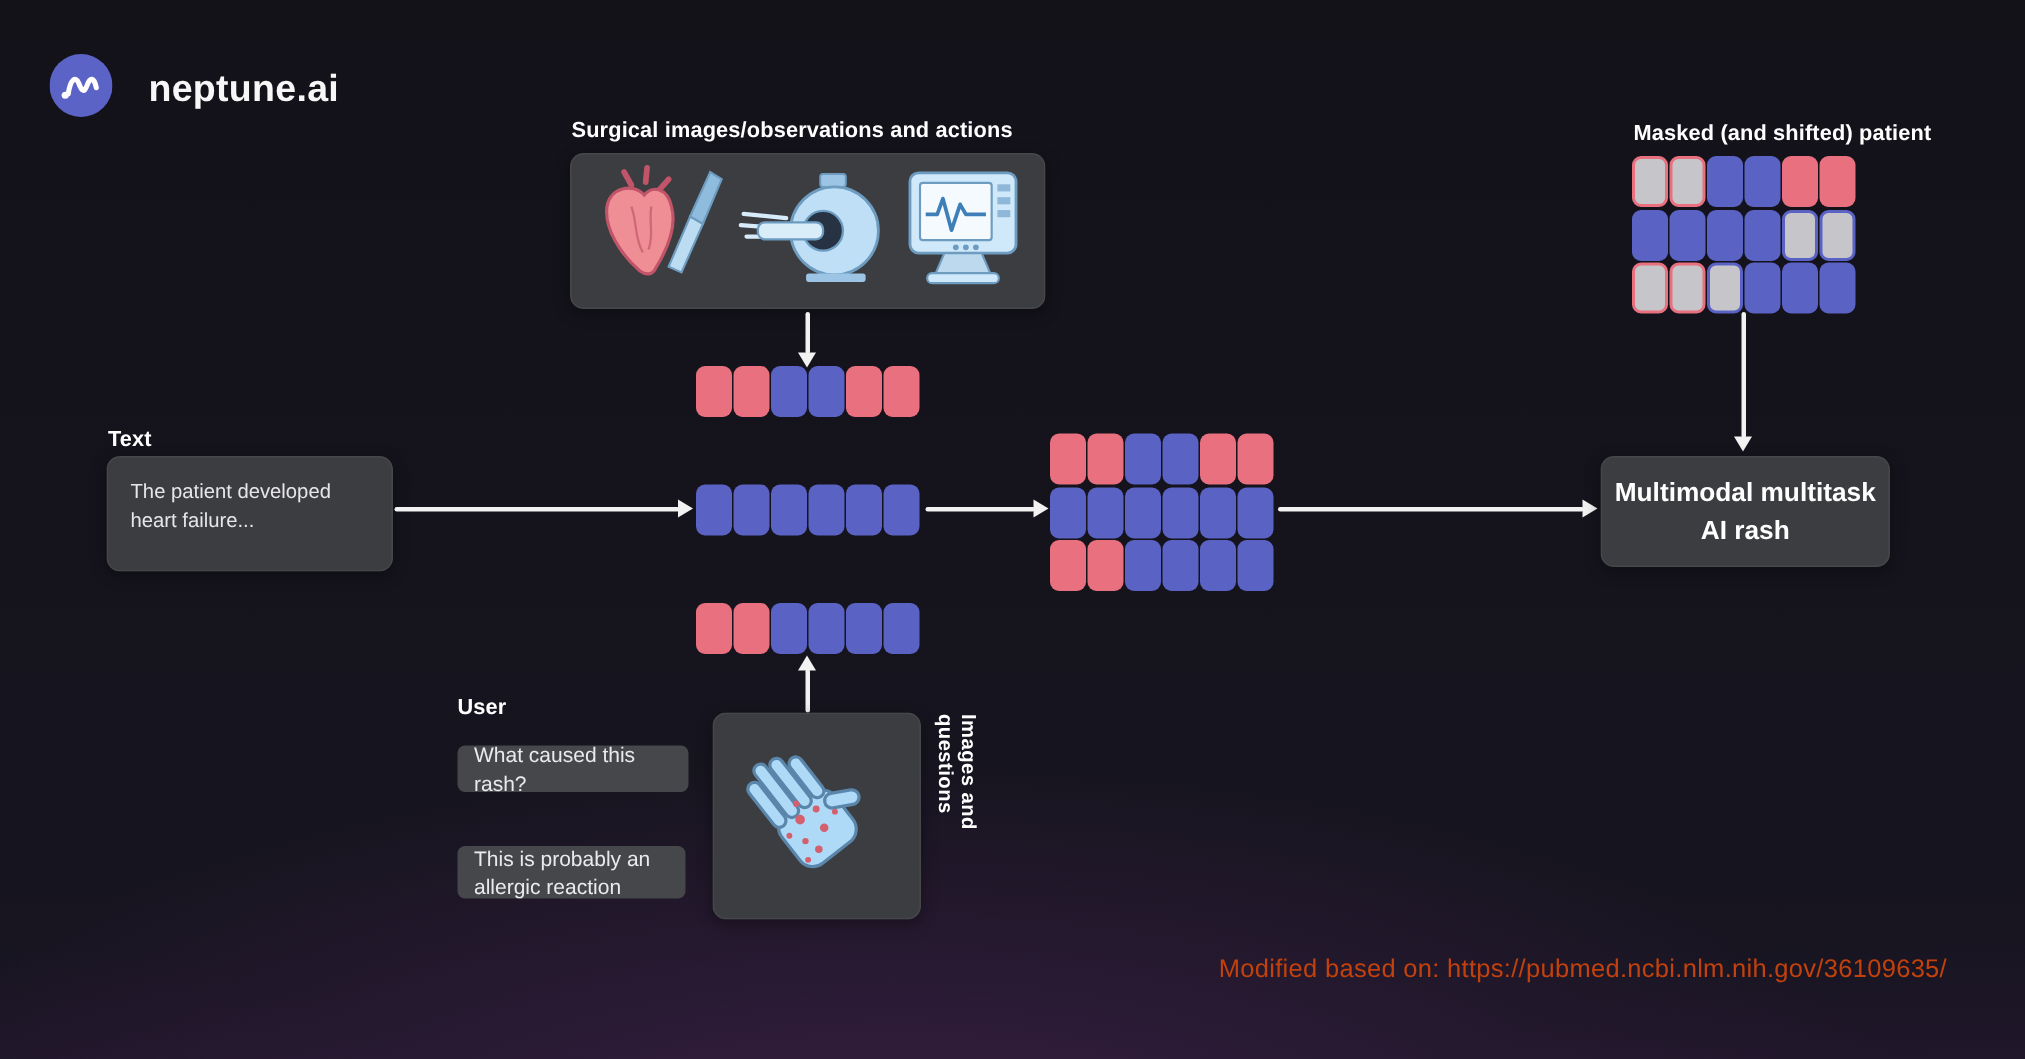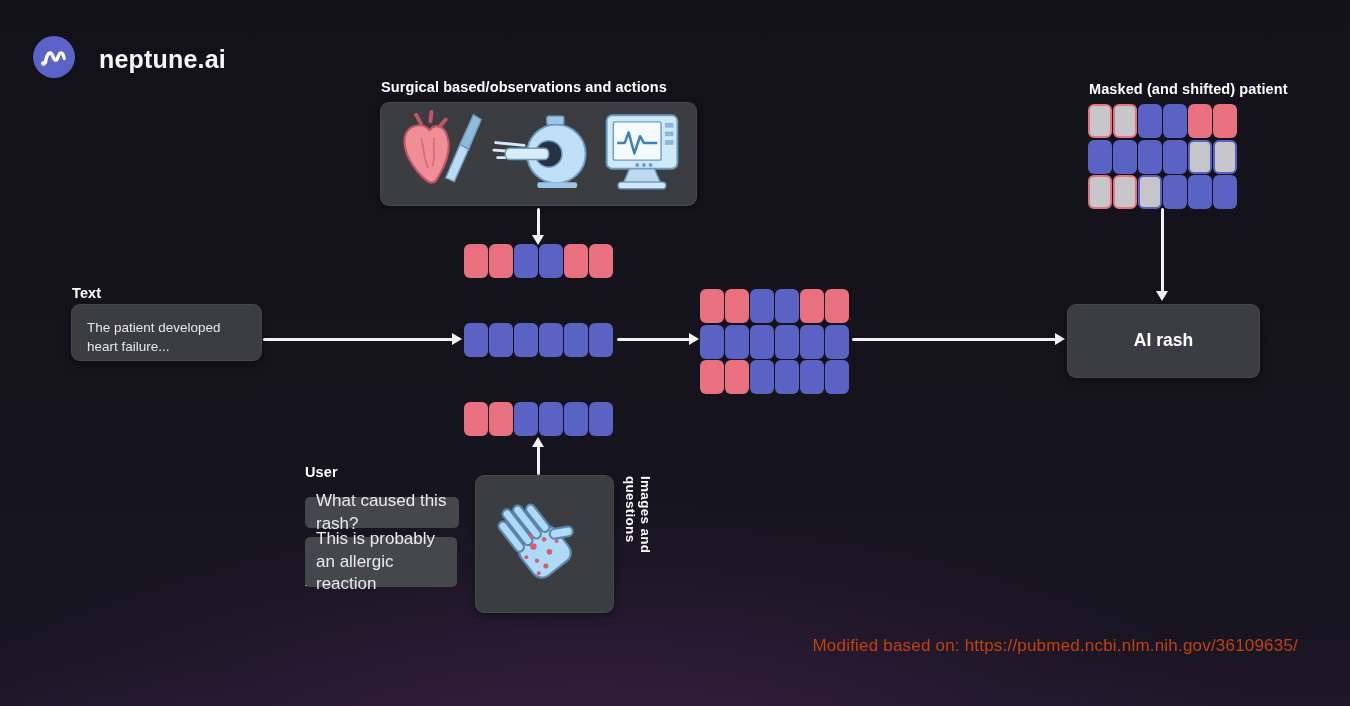--- a/index.html
+++ b/index.html
@@ -24,21 +24,21 @@
   .vlabel { writing-mode:vertical-rl; color:#ffffff; font-weight:700; font-size:13.5px; letter-spacing:.3px; }
 
   
   .panel {
     background:#3c3d40; border:1px solid rgba(255,255,255,.055);
     border-radius:9px; box-shadow:0 3px 10px rgba(0,0,0,.35);
   }
   .panel.icons { display:flex; align-items:center; justify-content:space-evenly; padding:0 8px; }
   .text-panel { color:#e6e6e8; font-size:13.5px; line-height:1.4; padding:14px 15px; }
   .bubble {
-    background:#46474b; border-radius:5px; color:#eaeaec; font-size:17px;
+    background:#46474b; border-radius:5px; color:#eaeaec; font-size:14px;
     line-height:1.35; padding:6px 11px; display:flex; align-items:center;
   }
   .model-box {
     display:flex; flex-direction:column; justify-content:center; align-items:center;
     text-align:center; color:#ffffff; font-weight:700; font-size:17.5px; line-height:1.45;
   }
 
   
   .token-row { display:flex; gap:1.5px; }
   .token-grid .token-row { margin-bottom:1.5px; }
@@ -73,21 +73,21 @@
   <span>
     <svg width="42" height="42" viewBox="0 0 42 42">
       <circle cx="21" cy="21" r="21" fill="#5b63c7"></circle>
       <circle cx="10.5" cy="27.5" r="2.4" fill="#ffffff"></circle>
       <path d="M12.5 26.5 C14 16.5 17.5 14.5 19.5 19.5 C21.3 24.2 23 26.5 25 21 C27 15.2 29.8 15.4 31.2 22.5" fill="none" stroke="#ffffff" stroke-width="3.4" stroke-linecap="round"></path>
     </svg>
   </span>
   <span class="brand-name">neptune.ai</span>
 </div>
 
-<div class="abs label" style="left:381px; top:79px;">Surgical based/observations and actions</div>
+<div class="abs label" style="left:381px; top:79px;">Surgical images/observations and actions</div>
 <div class="abs panel icons" style="left:380px; top:102px; width:317px; height:104px;">
   <span>
     <svg width="96" height="86" viewBox="0 0 100 90">
       <path d="M56 72 L71 37 L80 42 L65 76 Z" fill="#bcdcf2" stroke="#6d9cc0" stroke-width="1.5"></path>
       <path d="M71 37 L85 6 L93 11 L80 42 Z" fill="#8fbcdd" stroke="#6d9cc0" stroke-width="1.5"></path>
       <path d="M30 15 l-5 -9 M40 13 l1 -10 M49 19 l7 -8" fill="none" stroke="#c05468" stroke-width="4" stroke-linecap="round"></path>
       <path d="M39 22 C31 13 15 17 13 30 C11 45 22 63 36 75 C40 78 45 78 47 73 C55 60 62 44 58 30 C55 17 45 15 39 22 Z" fill="#f08e95" stroke="#c05468" stroke-width="2.2"></path>
       <path d="M30 30 C34 40 32 52 38 62 M44 30 C42 40 46 50 42 60" fill="none" stroke="#c05468" stroke-width="1.6" opacity="0.65"></path>
     </svg>
   </span>
@@ -125,21 +125,21 @@
       <span class="token t-pink"></span>
       <span class="token t-pink"></span>
       <span class="token t-blue"></span>
       <span class="token t-blue"></span>
       <span class="token t-pink"></span>
       <span class="token t-pink"></span>
     </div>
   </div>
 
 <div class="abs label" style="left:72px; top:285px;">Text</div>
-<div class="abs panel text-panel" style="left:71px; top:304px; width:191px; height:57px;">The patient developed heart failure...</div>
+<div class="abs panel text-panel" style="left:71px; top:304px; width:191px; height:77px;">The patient developed heart failure...</div>
 
 <div class="arrow-h" style="left:263px; top:338px; width:190px;"></div>
 
 <div class="abs" style="left:464px; top:323px;">
     <div class="token-row">
       <span class="token t-blue"></span>
       <span class="token t-blue"></span>
       <span class="token t-blue"></span>
       <span class="token t-blue"></span>
       <span class="token t-blue"></span>
@@ -202,41 +202,42 @@
       <span class="token t-gray-blue"></span>
       <span class="token t-blue"></span>
       <span class="token t-blue"></span>
       <span class="token t-blue"></span>
     </div>
   </div>
 
 <div class="arrow-v down" style="left:1161px; top:208px; height:84px;"></div>
 
 <div class="abs panel model-box" style="left:1067px; top:304px; width:193px; height:74px;">
+  <span>Multimodal multitask</span>
   <span>AI rash</span>
 </div>
 
 <div class="abs" style="left:464px; top:402px;">
     <div class="token-row">
       <span class="token t-pink"></span>
       <span class="token t-pink"></span>
       <span class="token t-blue"></span>
       <span class="token t-blue"></span>
       <span class="token t-blue"></span>
       <span class="token t-blue"></span>
     </div>
   </div>
 
 <div class="arrow-v up" style="left:537px; top:446px; height:29px;"></div>
 
 <div class="abs label" style="left:305px; top:464px;">User</div>
 <div class="abs bubble" style="left:305px; top:497px; width:154px; height:31px;">What caused this rash?</div>
 
 <div class="abs label" style="left:305px; top:573px;">AI</div>
-<div class="abs bubble" style="left:305px; top:537px; width:152px; height:50px;">This is probably an allergic reaction</div>
+<div class="abs bubble" style="left:305px; top:564px; width:152px; height:35px;">This is probably an allergic reaction</div>
 
 <div class="abs panel" style="left:475px; top:475px; width:139px; height:138px; display:flex; align-items:center; justify-content:center;">
   <span>
     <svg width="116" height="116" viewBox="0 0 130 130">
       <g transform="rotate(-38 65 70)" fill="#aedaf8" stroke="#5b86ab" stroke-width="2.4" stroke-linejoin="round">
         <rect x="36" y="52" width="50" height="46" rx="12"></rect>
         <rect x="37" y="18" width="10" height="40" rx="5"></rect>
         <rect x="49" y="10" width="10" height="48" rx="5"></rect>
         <rect x="61" y="14" width="10" height="44" rx="5"></rect>
         <rect x="73" y="22" width="10" height="36" rx="5"></rect>

